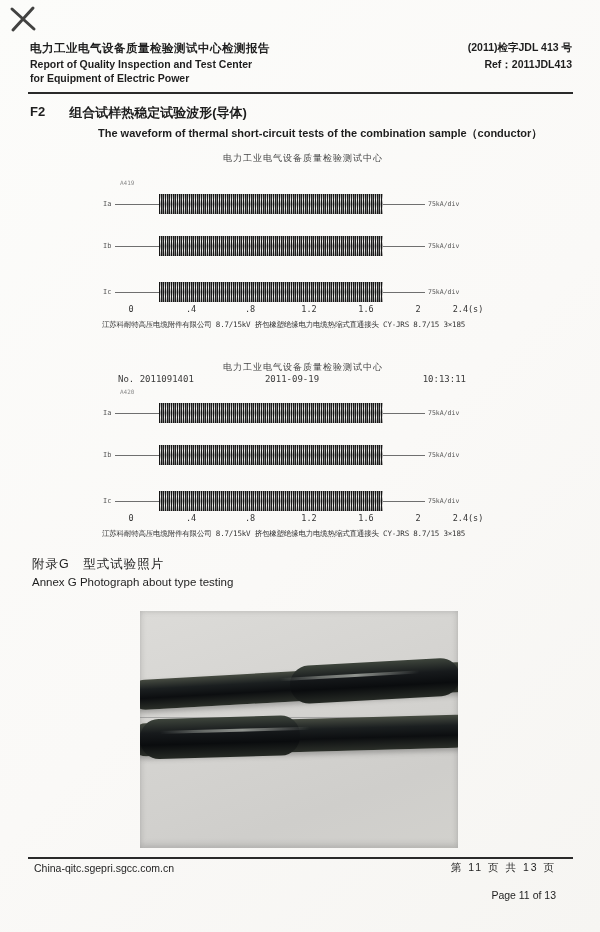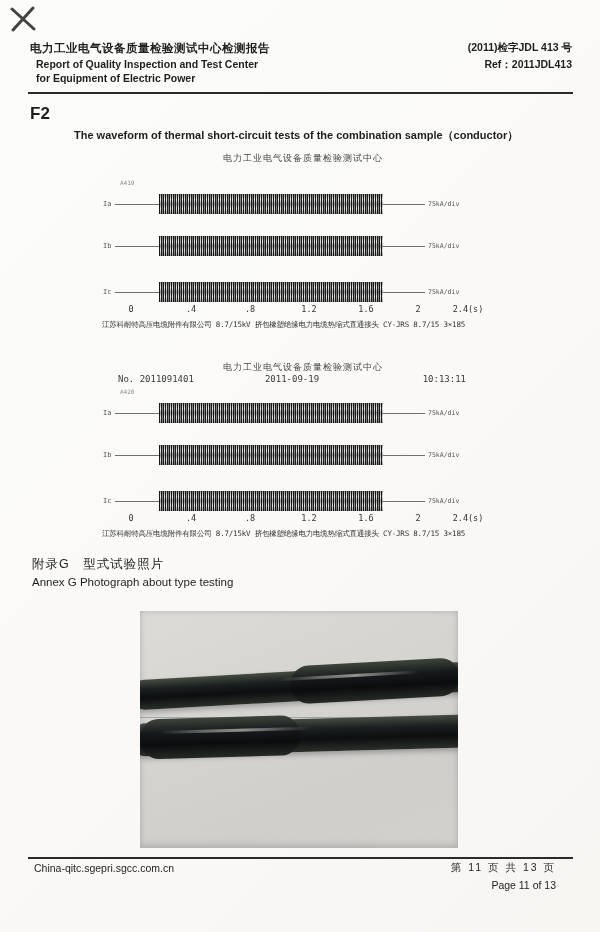--- a/index.html
+++ b/index.html
@@ -5,32 +5,32 @@
   html,body{margin:0;padding:0;}
   body{width:600px;height:932px;background:#e8e8e6;font-family:"Liberation Sans",sans-serif;}
   .page{position:relative;width:600px;height:932px;background:linear-gradient(135deg,#fcfcfa 0%,#faf9f7 55%,#f6f5f2 100%);overflow:hidden;color:#1e1e1e;}
 
   
   .scan-x{position:absolute;left:8px;top:5px;opacity:.9;}
 
   
   .hdr{position:absolute;left:30px;top:41px;right:28px;display:flex;justify-content:space-between;align-items:flex-start;}
   .hdr .zh{font-size:11.5px;font-weight:bold;letter-spacing:.5px;}
-  .hdr .en{font-size:10.5px;font-weight:bold;margin-left:6px;margin-top:2px;}
+  .hdr .en{font-size:10.5px;font-weight:bold;margin-top:2px;}
   .hdr-right{text-align:right;font-weight:bold;}
   .hdr-right .r1{font-size:10.5px;}
   .hdr-right .r2{font-size:10.5px;margin-top:3px;}
   .rule{position:absolute;left:28px;width:545px;height:2px;background:#2a2a2a;}
   .rule.top{top:92px;}
   .rule.bottom{top:857px;height:1.6px;}
 
   
   .f2{position:absolute;left:30px;top:104px;}
-  .f2 .line1{display:flex;gap:24px;font-size:17px;font-weight:bold;}
-  .f2 .line2{font-size:11px;font-weight:bold;margin-left:44px;margin-top:4px;}
+  .f2 .line1{display:flex;gap:24px;font-size:13px;font-weight:bold;}
+  .f2 .line2{font-size:11px;font-weight:bold;margin-left:68px;margin-top:4px;}
 
   
   .osc{position:absolute;left:100px;width:406px;height:192px;font-family:"DejaVu Sans Mono","Liberation Mono",monospace;color:#3a3a3a;}
   .osc1{top:148px;} .osc2{top:357px;}
   .osc-title{position:absolute;top:4px;left:0;right:0;text-align:center;font-size:9px;color:#444;font-weight:normal;letter-spacing:1px;}
   .osc-meta{position:absolute;top:17px;left:18px;right:40px;font-size:9px;display:flex;justify-content:space-between;}
   .osc-meta .date{position:absolute;left:0;right:0;text-align:center;}
   .osc-tag{position:absolute;top:31px;left:20px;font-size:6px;color:#8a8a8a;}
   .trace{position:absolute;left:0;height:20px;display:flex;align-items:center;}
   .tr1{top:46px;} .tr2{top:88px;} .tr3{top:134px;justify-content:flex-end;}
@@ -68,21 +68,21 @@
   .cable-top .bulge{left:160px;top:-5px;width:170px;height:38px;}
   .cable-top .sheen{left:150px;top:6px;width:140px;}
   .cable-bot{left:-10px;top:108px;width:342px;height:33px;transform:rotate(-1.6deg);}
   .cable-bot .bulge{left:10px;top:-4px;width:160px;height:40px;}
   .cable-bot .sheen{left:30px;top:8px;width:150px;}
 
   
   .foot-url{position:absolute;left:34px;top:862px;font-size:10.5px;}
   .foot-right{position:absolute;right:44px;top:861px;text-align:right;}
   .foot-right .zh{font-size:10.5px;letter-spacing:2px;margin-left:47px;}
-  .foot-right .en{font-size:10.5px;margin-top:4px;letter-spacing:0;}
+  .foot-right .en{font-size:10.5px;margin-top:14px;letter-spacing:0;}
 </style>
 </head>
 <body>
 
 <div class="page">
 
   <svg class="scan-x" width="30" height="28" viewBox="0 0 30 28">
     <path d="M4 4 L26 24 M25 3 L5 25" stroke="#2e2e2e" stroke-width="3" stroke-linecap="round" fill="none"></path>
   </svg>
 
@@ -95,20 +95,21 @@
     <div class="hdr-right">
       <div class="r1">(2011)检字JDL 413 号</div>
       <div class="r2">Ref：2011JDL413</div>
     </div>
   </div>
   <div class="rule top"></div>
 
   <div class="f2">
     <div class="line1">
       <span>F2</span>
+      <span>组合试样热稳定试验波形(导体)</span>
     </div>
     <div class="line2">The waveform of thermal short-circuit tests of the combination sample（conductor）</div>
   </div>
 
   <section class="osc osc1">
     <div class="osc-title">电力工业电气设备质量检验测试中心</div>
     <div class="osc-tag">A419</div>
 
     <div class="trace tr1">
       <span class="tlabel">Ia</span>

